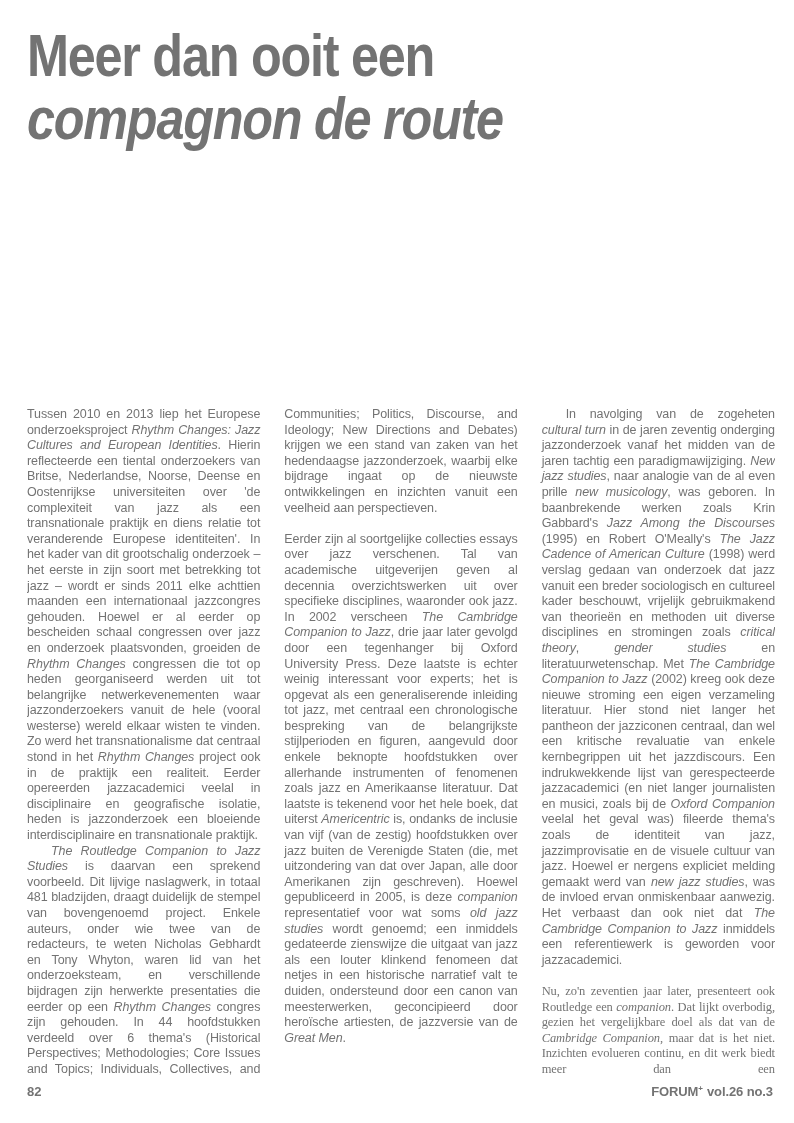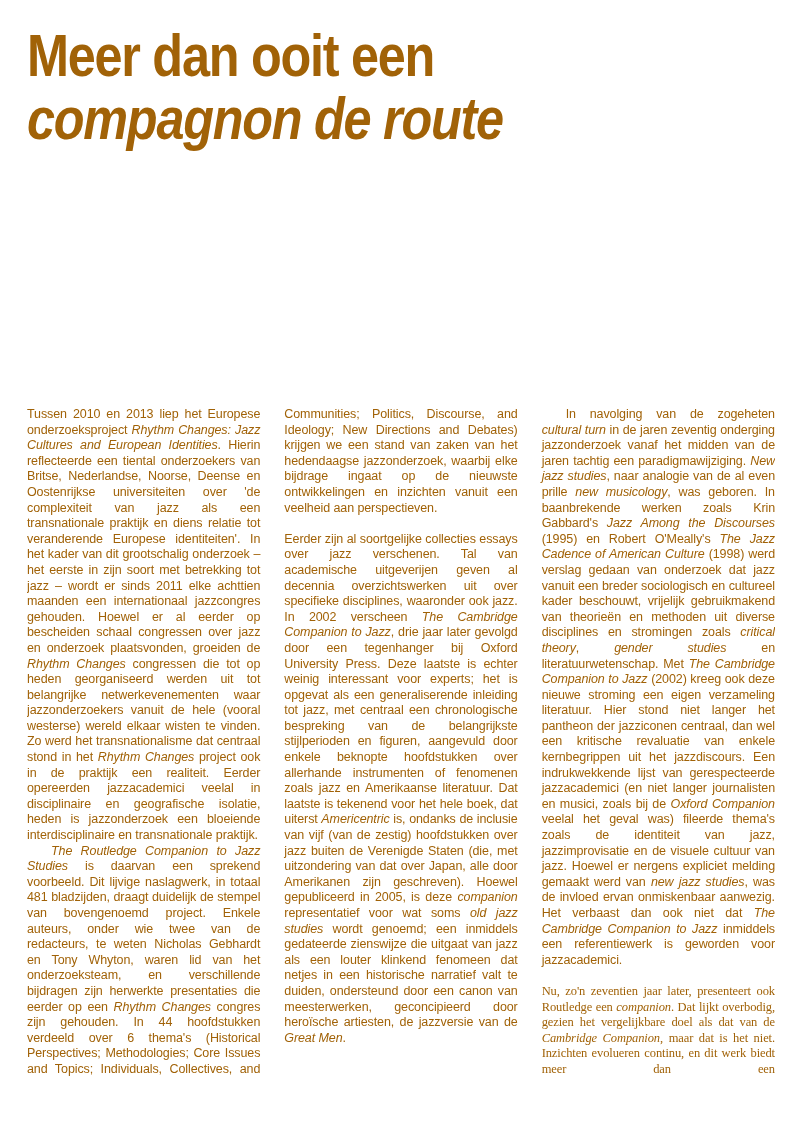--- a/index.html
+++ b/index.html
@@ -7,21 +7,21 @@
     padding: 0;
     background: #ffffff;
   }
   .sheet {
     position: relative;
     width: 794px;
     height: 1123px;
     background: #ffffff;
     overflow: hidden;
     font-family: "Liberation Sans", "DejaVu Sans", sans-serif;
-    color: #a16207;
+    color: #737373;
   }
   
   .headline {
     position: absolute;
     top: 24px;
     left: 27px;
     margin: 0;
     font-size: 60px;
     line-height: 63px;
     font-weight: 700;
@@ -90,14 +90,20 @@
   </h1>
 
   <div class="columns" lang="nl">
       <p class="para plain"><span>Tussen 2010 en 2013 liep het Europese onderzoeksproject </span><span class="it">Rhythm Changes: Jazz Cultures and European Identities</span><span>. Hierin reflecteerde een tiental onderzoekers van Britse, Nederlandse, Noorse, Deense en Oostenrijkse universiteiten over 'de complexiteit van jazz als een transnationale praktijk en diens relatie tot veranderende Europese identiteiten'. In het kader van dit grootschalig onderzoek – het eerste in zijn soort met betrekking tot jazz – wordt er sinds 2011 elke achttien maanden een internationaal jazzcongres gehouden. Hoewel er al eerder op bescheiden schaal congressen over jazz en onderzoek plaatsvonden, groeiden de </span><span class="it">Rhythm Changes</span><span> congressen die tot op heden georganiseerd werden uit tot belangrijke netwerkevenementen waar jazzonderzoekers vanuit de hele (vooral westerse) wereld elkaar wisten te vinden. Zo werd het transnationalisme dat centraal stond in het </span><span class="it">Rhythm Changes</span><span> project ook in de praktijk een realiteit. Eerder opereerden jazzacademici veelal in disciplinaire en geografische isolatie, heden is jazzonderzoek een bloeiende interdisciplinaire en transnationale praktijk.</span></p>
       <p class="para indent"><span class="it">The Routledge Companion to Jazz Studies</span><span> is daarvan een sprekend voorbeeld. Dit lijvige naslagwerk, in totaal 481 bladzijden, draagt duidelijk de stempel van bovengenoemd project. Enkele auteurs, onder wie twee van de redacteurs, te weten Nicholas Gebhardt en Tony Whyton, waren lid van het onderzoeksteam, en verschillende bijdragen zijn herwerkte presentaties die eerder op een </span><span class="it">Rhythm Changes</span><span> congres zijn gehouden. In 44 hoofdstukken verdeeld over 6 thema's (Historical Perspectives; Methodologies; Core Issues and Topics; Individuals, Collectives, and Communities; Politics, Discourse, and Ideology; New Directions and Debates) krijgen we een stand van zaken van het hedendaagse jazzonderzoek, waarbij elke bijdrage ingaat op de nieuwste ontwikkelingen en inzichten vanuit een veelheid aan perspectieven.</span></p>
       <p class="para spaced"><span>Eerder zijn al soortgelijke collecties essays over jazz verschenen. Tal van academische uitgeverijen geven al decennia overzichtswerken uit over specifieke disciplines, waaronder ook jazz. In 2002 verscheen </span><span class="it">The Cambridge Companion to Jazz</span><span>, drie jaar later gevolgd door een tegenhanger bij Oxford University Press. Deze laatste is echter weinig interessant voor experts; het is opgevat als een generaliserende inleiding tot jazz, met centraal een chronologische bespreking van de belangrijkste stijlperioden en figuren, aangevuld door enkele beknopte hoofdstukken over allerhande instrumenten of fenomenen zoals jazz en Amerikaanse literatuur. Dat laatste is tekenend voor het hele boek, dat uiterst </span><span class="it">Americentric</span><span> is, ondanks de inclusie van vijf (van de zestig) hoofdstukken over jazz buiten de Verenigde Staten (die, met uitzondering van dat over Japan, alle door Amerikanen zijn geschreven). Hoewel gepubliceerd in 2005, is deze </span><span class="it">companion</span><span> representatief voor wat soms </span><span class="it">old jazz studies</span><span> wordt genoemd; een inmiddels gedateerde zienswijze die uitgaat van jazz als een louter klinkend fenomeen dat netjes in een historische narratief valt te duiden, ondersteund door een canon van meesterwerken, geconcipieerd door heroïsche artiesten, de jazzversie van de </span><span class="it">Great Men</span><span>.</span></p>
       <p class="para indent colbreak"><span>In navolging van de zogeheten </span><span class="it">cultural turn</span><span> in de jaren zeventig onderging jazzonderzoek vanaf het midden van de jaren tachtig een paradigmawijziging. </span><span class="it">New jazz studies</span><span>, naar analogie van de al even prille </span><span class="it">new musicology</span><span>, was geboren. In baanbrekende werken zoals Krin Gabbard's </span><span class="it">Jazz Among the Discourses</span><span> (1995) en Robert O'Meally's </span><span class="it">The Jazz Cadence of American Culture</span><span> (1998) werd verslag gedaan van onderzoek dat jazz vanuit een breder sociologisch en cultureel kader beschouwt, vrijelijk gebruikmakend van theorieën en methoden uit diverse disciplines en stromingen zoals </span><span class="it">critical theory</span><span>, </span><span class="it">gender studies</span><span> en literatuurwetenschap. Met </span><span class="it">The Cambridge Companion to Jazz</span><span> (2002) kreeg ook deze nieuwe stroming een eigen verzameling literatuur. Hier stond niet langer het pantheon der jazziconen centraal, dan wel een kritische revaluatie van enkele kernbegrippen uit het jazzdiscours. Een indrukwekkende lijst van gerespecteerde jazzacademici (en niet langer journalisten en musici, zoals bij de </span><span class="it">Oxford Companion</span><span> veelal het geval was) fileerde thema's zoals de identiteit van jazz, jazzimprovisatie en de visuele cultuur van jazz. Hoewel er nergens expliciet melding gemaakt werd van </span><span class="it">new jazz studies</span><span>, was de invloed ervan onmiskenbaar aanwezig. Het verbaast dan ook niet dat </span><span class="it">The Cambridge Companion to Jazz</span><span> inmiddels een referentiewerk is geworden voor jazzacademici.</span></p>
       <p class="para spaced last"><span>Nu, zo'n zeventien jaar later, presenteert ook Routledge een </span><span class="it">companion</span><span>. Dat lijkt overbodig, gezien het vergelijkbare doel als dat van de </span><span class="it">Cambridge Companion</span><span>, maar dat is het niet. Inzichten evolueren continu, en dit werk biedt meer dan een</span></p>
     </div>
 
+  <div class="footer">
+    <span class="pagenum">82</span>
+    <span class="journal">
+      <span>FORUM</span><sup>+</sup><span class="issue">vol.26 no.3</span>
+    </span>
+  </div>
 
 </div>
 
 </body></html>

